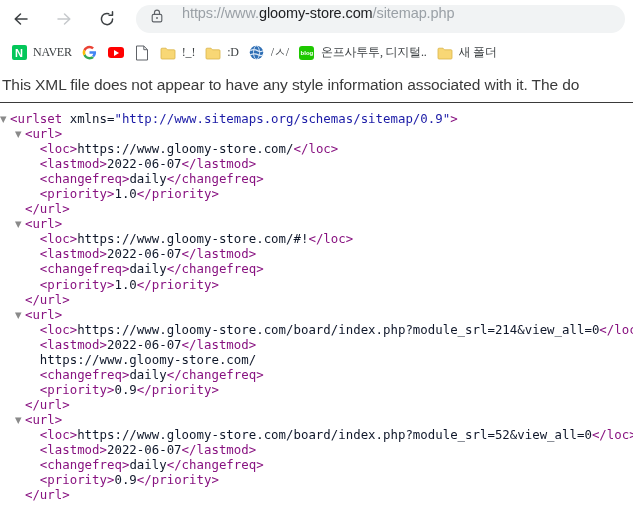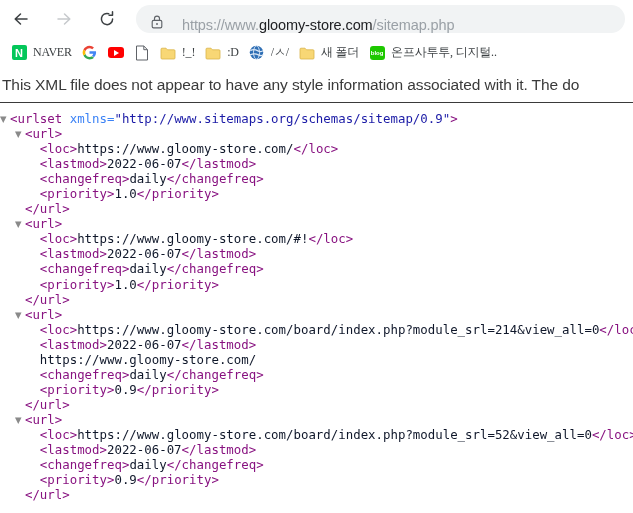--- a/index.html
+++ b/index.html
@@ -43,21 +43,21 @@
   .nav-btn svg { display: block; }
 
   #omnibox {
     flex: 1 1 auto;
     height: 28px;
     margin-left: 10px;
     margin-right: 2px;
     background: #f1f3f4;
     border-radius: 14px;
     display: flex;
-    align-items: flex-end;
+    align-items: flex-start;
     padding: 0 10px;
     overflow: hidden;
   }
   #site-lock {
     flex: 0 0 22px;
     height: 22px;
     display: flex;
     align-items: center;
     justify-content: center;
     cursor: pointer;
@@ -184,21 +184,21 @@
     color: #8a8a8a;
     font-family: "DejaVu Sans", sans-serif;
     font-size: 8.5px;
     cursor: pointer;
     display: inline-block;
     width: 10px;
     vertical-align: 1px;
   }
   .tw-pad { display: inline-block; width: 10px; }
   .tag   { color: #881280; }
-  .attr  { color: #3b82f6; }
+  .attr  { color: #0f172a; }
   .val   { color: #1a1aa6; }
   .txt   { color: #0f172a; }
 </style>
 </head>
 <body>
 
 <div id="browser-chrome">
 
   <div id="toolbar">
 
@@ -291,31 +291,31 @@
             <circle cx="8" cy="8" r="7.2" fill="#2f6fb5"></circle>
             <path d="M1.4 6 Q5 4 9 6 T15 6" fill="none" stroke="#dbe8f6" stroke-width="1.3"></path>
             <path d="M1.2 10.5 Q6 8.6 10 10.5 T15.2 10.2" fill="none" stroke="#dbe8f6" stroke-width="1.3"></path>
             <ellipse cx="8" cy="8" rx="3.2" ry="7.1" fill="none" stroke="#dbe8f6" stroke-width="1"></ellipse>
           </svg>
         </span>
         <span class="bm-label">/ㅅ/</span>
       </div>
       <div class="bookmark">
         <span class="bm-icon">
+          <span class="fav-blog">blog</span>
+        </span>
+        <span class="bm-label">온프사투투, 디지털..</span>
+      </div>
+      <div class="bookmark">
+        <span class="bm-icon">
           <svg width="16" height="14" viewBox="0 0 16 14">
             <path d="M1 3.2 a1 1 0 0 1 1-1 H6 l1.5 1.6 H14 a1 1 0 0 1 1 1 V12 a1 1 0 0 1-1 1 H2 a1 1 0 0 1-1-1 Z" fill="#f8d775" stroke="#d9b44a" stroke-width="0.8"></path>
           </svg>
         </span>
         <span class="bm-label">새 폴더</span>
-      </div>
-      <div class="bookmark">
-        <span class="bm-icon">
-          <span class="fav-blog">blog</span>
-        </span>
-        <span class="bm-label">온프사투투, 디지털..</span>
       </div>
     </div>
 </div>
 
 <div id="page-body">
   <div id="xml-warning">This XML file does not appear to have any style information associated with it. The do</div>
   <div id="xml-tree">
       <div class="xline"><span class="txt"></span><span class="tw">▼</span><span class="tag">&lt;urlset </span><span class="attr">xmlns=</span><span class="val">"http://www.sitemaps.org/schemas/sitemap/0.9"</span><span class="tag">&gt;</span></div>
       <div class="xline"><span class="txt">  </span><span class="tw">▼</span><span class="tag">&lt;url&gt;</span></div>
       <div class="xline"><span class="txt">    </span><span class="tw-pad"></span><span class="tag">&lt;loc&gt;</span><span class="txt">https://www.gloomy-store.com/</span><span class="tag">&lt;/loc&gt;</span></div>

